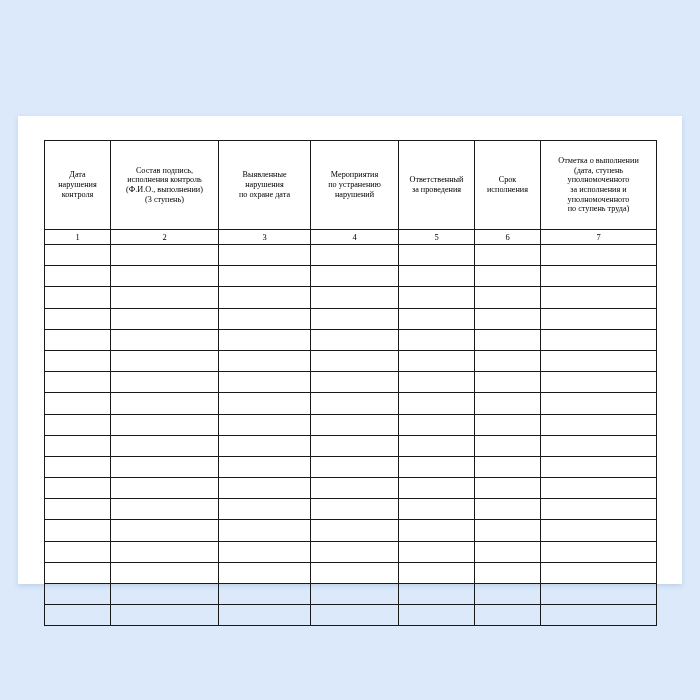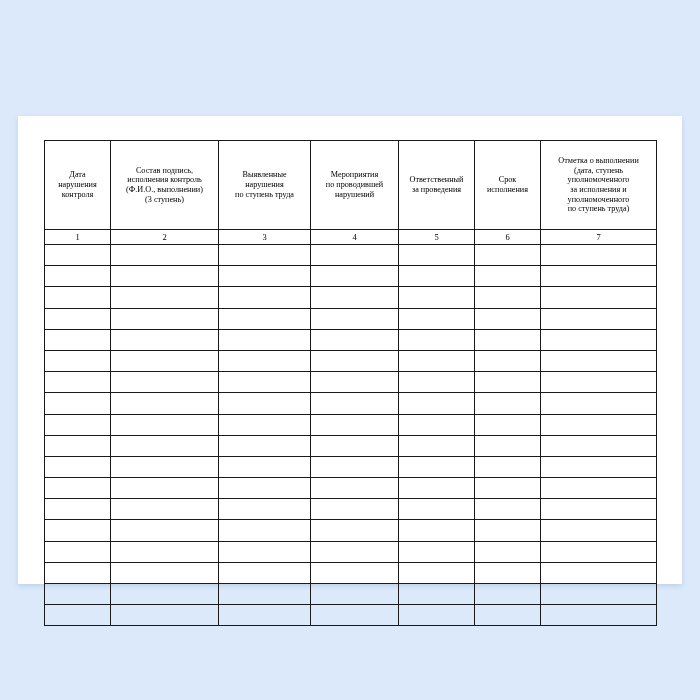--- a/index.html
+++ b/index.html
@@ -99,25 +99,25 @@
             </th>
             <th class="head-cell">
               <span class="ln">Состав подпись,</span>
               <span class="ln">исполнения контроль</span>
               <span class="ln">(Ф.И.О., выполнении)</span>
               <span class="ln">(3 ступень)</span>
             </th>
             <th class="head-cell">
               <span class="ln">Выявленные</span>
               <span class="ln">нарушения</span>
-              <span class="ln">по ступень труда</span>
+              <span class="ln">по охране дата</span>
             </th>
             <th class="head-cell">
               <span class="ln">Мероприятия</span>
-              <span class="ln">по проводившей</span>
+              <span class="ln">по устранению</span>
               <span class="ln">нарушений</span>
             </th>
             <th class="head-cell">
               <span class="ln">Ответственный</span>
               <span class="ln">за проведения</span>
             </th>
             <th class="head-cell">
               <span class="ln">Срок</span>
               <span class="ln">исполнения</span>
             </th>

